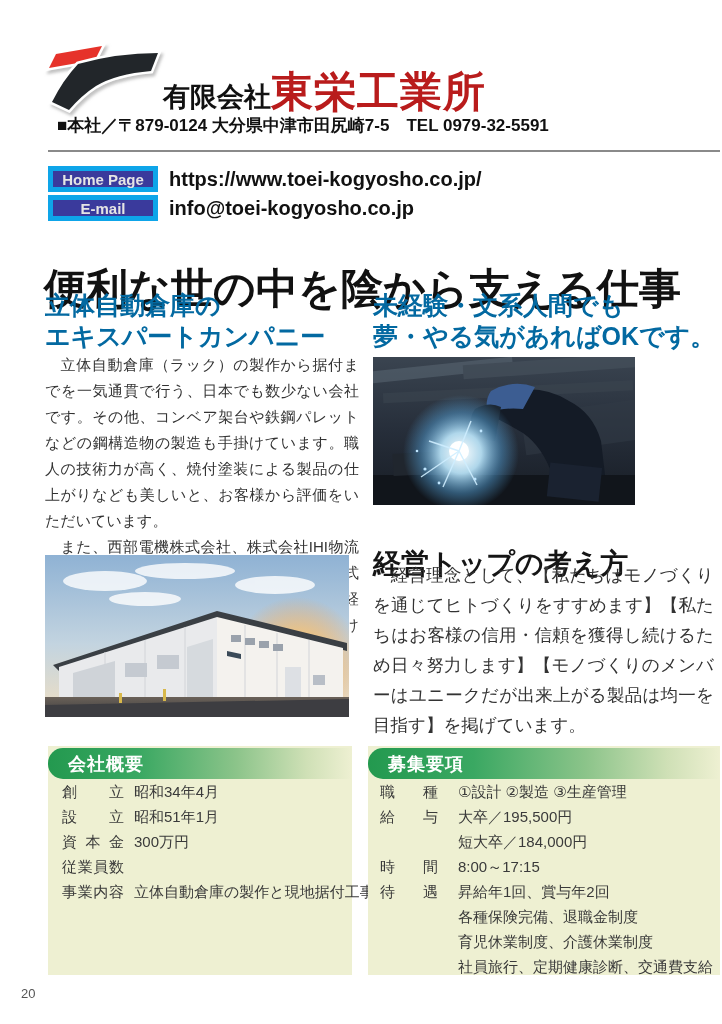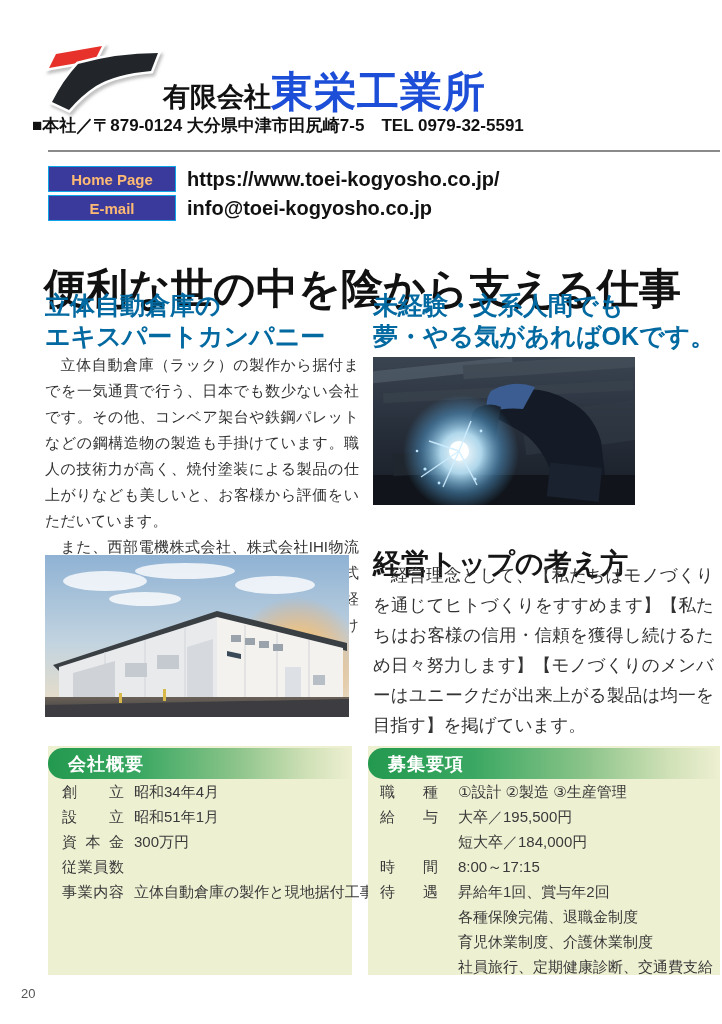--- a/index.html
+++ b/index.html
@@ -4,30 +4,30 @@
 <style>
   html,body{margin:0;padding:0;background:#ffffff;}
   .page{
     position:relative;width:722px;height:1024px;background:#fff;overflow:hidden;
     font-family:"Liberation Sans","DejaVu Sans",sans-serif;color:#222;padding-left:46px;
   }
   
   .logo{position:absolute;left:42px;top:40px;width:124px;height:78px;}
   .company-line{position:absolute;left:163px;top:64px;display:flex;align-items:baseline;white-space:nowrap;}
   .company-prefix{font-size:27px;font-weight:700;color:#111;}
-  .company-name{font-size:42px;font-weight:700;color:#1d4ed8;letter-spacing:1px;}
-  .address{position:absolute;left:32px;top:114px;font-size:17px;font-weight:700;color:#111;white-space:nowrap;}
+  .company-name{font-size:42px;font-weight:700;color:#b91c1c;letter-spacing:1px;}
+  .address{position:absolute;left:57px;top:114px;font-size:17px;font-weight:700;color:#111;white-space:nowrap;}
   .rule{position:absolute;left:48px;top:150px;width:672px;height:2px;background:#8a8a8a;}
   
   .link-row{position:absolute;left:48px;display:flex;align-items:center;}
   .link-row.r1{top:166px;}
   .link-row.r2{top:195px;}
   .badge{
-    width:128px;height:26px;background:#3a3a9c;border:1px solid #0ea5e9;
-    color:#fdba74;font-size:15px;font-weight:700;display:flex;align-items:center;justify-content:center;
+    width:110px;height:26px;background:#3a3a9c;border:5px solid #0ea5e9;
+    color:#e5e5e5;font-size:15px;font-weight:700;display:flex;align-items:center;justify-content:center;
     box-sizing:border-box;
   }
   .link-val{margin-left:11px;font-size:20px;font-weight:700;color:#111;white-space:nowrap;}
   
   .main-title{position:absolute;left:44px;top:233px;font-size:42px;font-weight:800;color:#111;letter-spacing:0px;white-space:nowrap;}
   .sub-head{font-size:25px;font-weight:800;color:#0369a1;line-height:31px;white-space:nowrap;}
   .sub-left{position:absolute;left:45px;top:290px;}
   .sub-right{position:absolute;left:373px;top:290px;}
   .mgmt-title{position:absolute;left:373px;top:522px;font-size:28px;font-weight:800;color:#151515;white-space:nowrap;}
   

